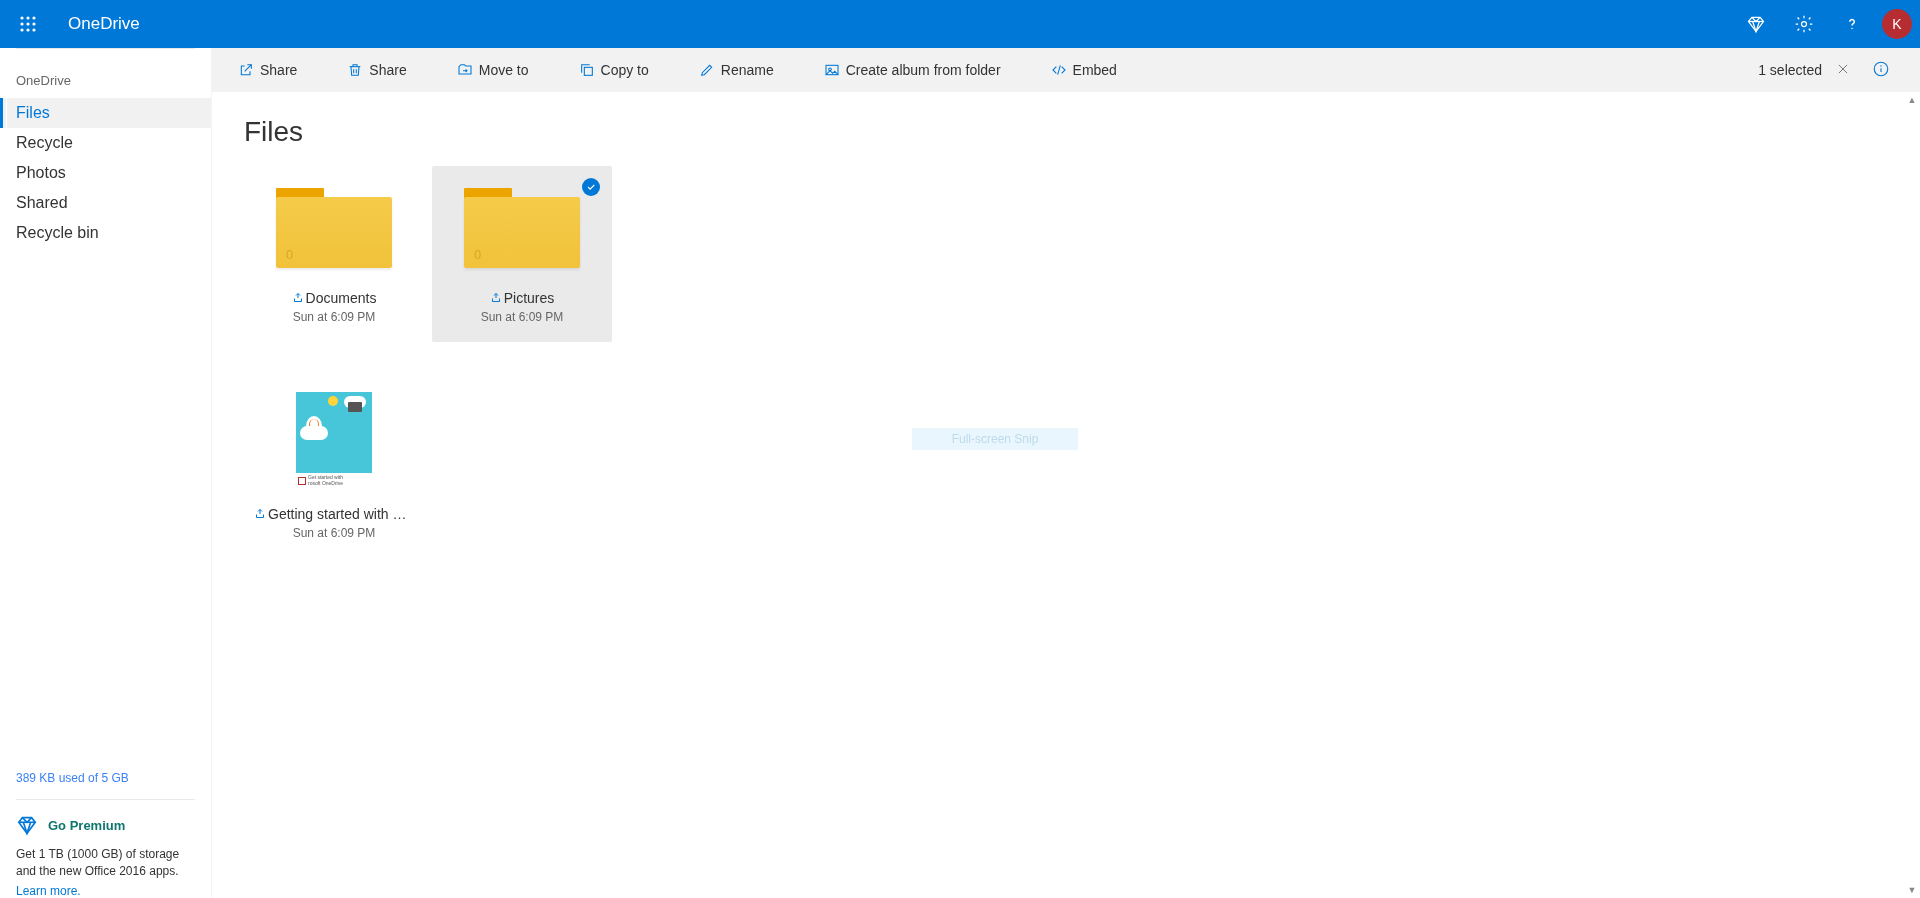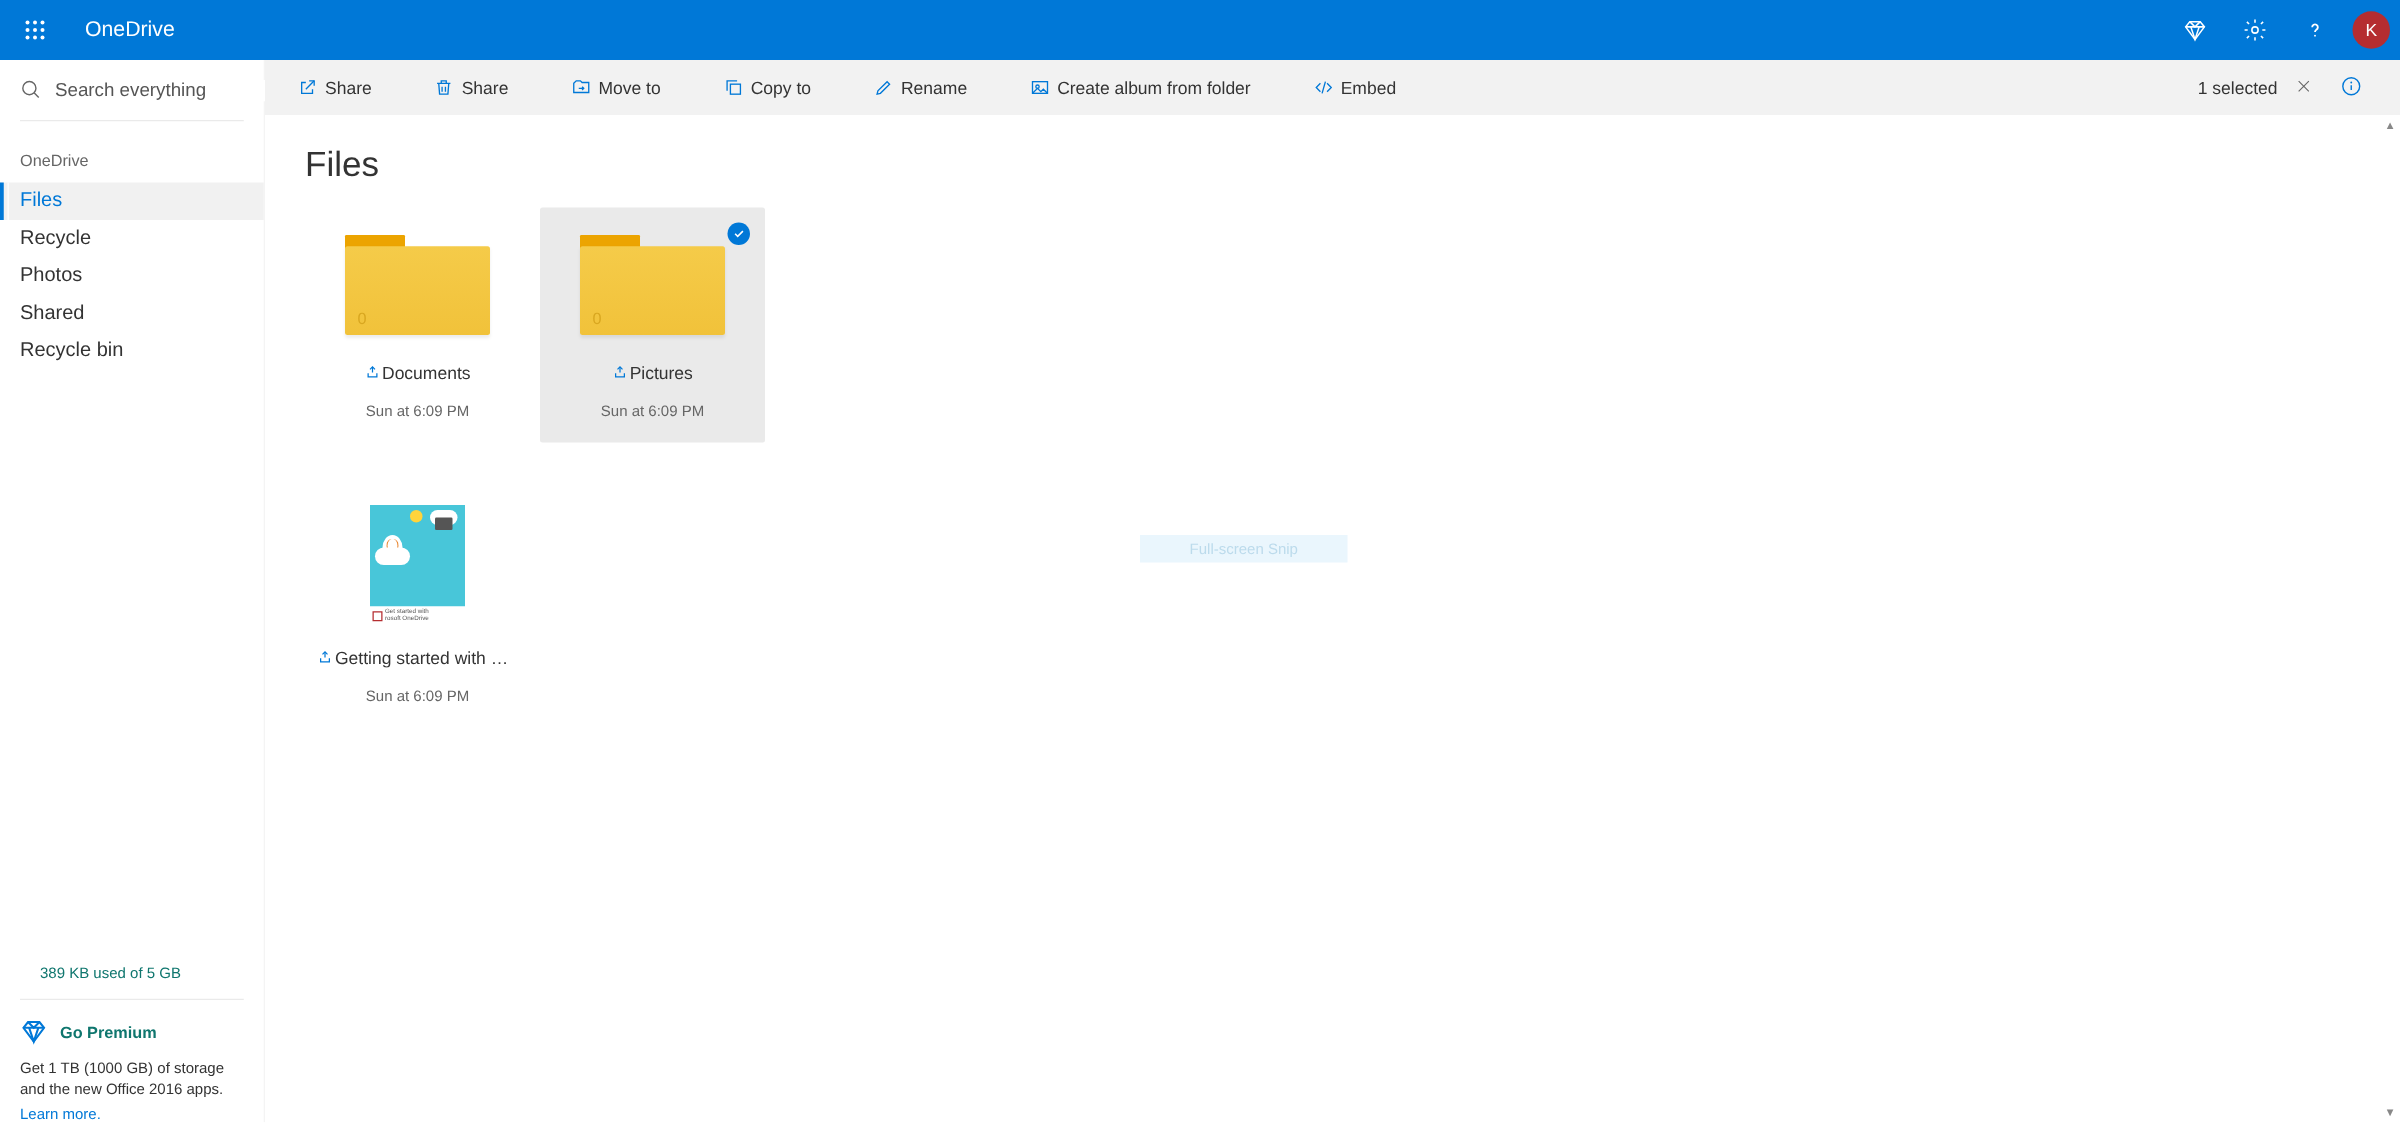--- a/index.html
+++ b/index.html
@@ -19,21 +19,21 @@
   .search-box { display: flex; align-items: center; height: 48px; padding: 0 16px; }
   .search-box svg { flex-shrink: 0; }
   .search-input { border: none; outline: none; font-size: 15px; margin-left: 10px; flex: 1; color: #333; }
   .search-input::placeholder { color: #555; }
   .hr { height: 1px; background: #eaeaea; margin: 0 16px 14px 16px; }
   .nav-title { font-size: 13px; color: #666; padding: 10px 16px; }
   .nav-item { padding: 6px 16px; font-size: 16px; color: #333; cursor: pointer; }
   .nav-item.active { background: #f1f1f1; color: #0078d7; border-left: 3px solid #0078d7; padding-left: 13px; position: relative; }
   .nav-item.active::before { content:""; position:absolute; left:3px; top:0; bottom:0; width:1px; background:#fff; }
   .left-spacer { flex: 1; }
-  .storage { font-size: 12px; color: #0f766e; padding: 0 32px; cursor: pointer; }
+  .storage { font-size: 12px; color: #3b82f6; padding: 0 16px; cursor: pointer; }
   .hr2 { height: 1px; background: #eaeaea; margin: 14px 16px; }
   .premium-row { display: flex; align-items: center; padding: 0 16px; gap: 10px; }
   .premium-title { font-size: 13px; font-weight: 600; color: #0f766e; }
   .premium-text { font-size: 12px; color: #333; padding: 10px 16px 4px 16px; line-height: 1.4; }
   .link-text { font-size: 12px; color: #0078d7; padding: 0 16px; cursor: pointer; }
   .get-apps { font-size: 13px; color: #0078d7; padding: 24px 16px 22px 16px; cursor: pointer; }
   
   .main { flex: 1; display: flex; flex-direction: column; overflow: hidden; position: relative; }
   .cmdbar { height: 44px; background: #f2f2f2; display: flex; align-items: center; padding: 0 24px 0 14px; font-size: 14px; color: #333; }
   .cmd { display: flex; align-items: center; gap: 6px; padding: 0 12px; height: 44px; cursor: pointer; }
@@ -56,21 +56,21 @@
   .ft-cloud1 { position:absolute; top:4px; right:6px; width:22px; height:12px; background:#fff; border-radius:8px; }
   .ft-cloud2 { position:absolute; top:34px; left:4px; width:28px; height:14px; background:#fff; border-radius:8px; }
   .ft-sun { position:absolute; top:4px; left:32px; width:10px; height:10px; background:#ffd43b; border-radius:50%; }
   .ft-cam { position:absolute; top:10px; right:10px; width:14px; height:10px; background:#555; border-radius:1px; }
   .ft-balloon { position:absolute; top:24px; left:10px; width:16px; height:20px; background:#fff; border-radius:50% 50% 48% 48%; }
   .ft-balloon::after { content:""; position:absolute; top:3px; left:3px; right:3px; height:10px; border:1.5px solid #e67e22; border-radius:50%; border-top:none; }
   .ft-caption { position:absolute; bottom:0; left:0; right:0; background:#fff; font-size:5px; text-align:left; padding:2px 2px 2px 12px; color:#555; line-height:1.1; }
   .ft-icon { position:absolute; bottom:3px; left:2px; width:8px; height:8px; border:1px solid #b52d30; }
   .item-name-row { display:flex; align-items:center; justify-content:center; gap:2px; }
   .item-name { font-size:14px; color:#333; white-space:nowrap; overflow:hidden; text-overflow:ellipsis; max-width:160px; }
-  .item-date { font-size:12px; color:#666; margin-top:16px; }
+  .item-date { font-size:12px; color:#666; margin-top:4px; }
   .shared-glyph { width:12px; height:12px; flex-shrink:0; }
   .hint-box { position:absolute; top:336px; left:700px; width:166px; height:22px; background:#eaf6fd; color:#bcdbec; font-size:12px; display:flex; align-items:center; justify-content:center; }
   
   .vscroll { position:absolute; right:0; top:0; bottom:0; width:16px; }
   .vscroll .arrow { width:16px; height:16px; display:flex; align-items:center; justify-content:center; color:#888; font-size:9px; }
   .vscroll .track { position:absolute; top:16px; bottom:16px; left:0; right:0; }
   .vscroll .arrow.up { position:absolute; top:0; }
   .vscroll .arrow.down { position:absolute; bottom:0; }
 </style>
 </head>
@@ -113,27 +113,20 @@
           <path d="M9 9a3 3 0 1 1 4.5 2.6C12.5 12.4 12 13 12 14"></path>
           <circle cx="12" cy="18" r="1" fill="#fff" stroke="none"></circle>
         </svg>
     </div>
     <div class="avatar">K</div>
   </div>
 
   <div class="body">
 
     <div class="left">
-      <div class="search-box">
-        <svg width="18" height="18" viewBox="0 0 24 24" fill="none" stroke="#666" stroke-width="1.5">
-            <circle cx="10" cy="10" r="7"></circle>
-            <path d="M20 20l-5-5"></path>
-          </svg>
-        <input class="search-input" placeholder="Search everything" style="">
-      </div>
       <div class="hr"></div>
       <div class="nav-title">OneDrive</div>
       <div id="nav-list">
           <div class="nav-item active">Files</div>
           <div class="nav-item">Recycle</div>
           <div class="nav-item">Photos</div>
           <div class="nav-item">Shared</div>
           <div class="nav-item">Recycle bin</div>
         </div>
       <div class="left-spacer"></div>

